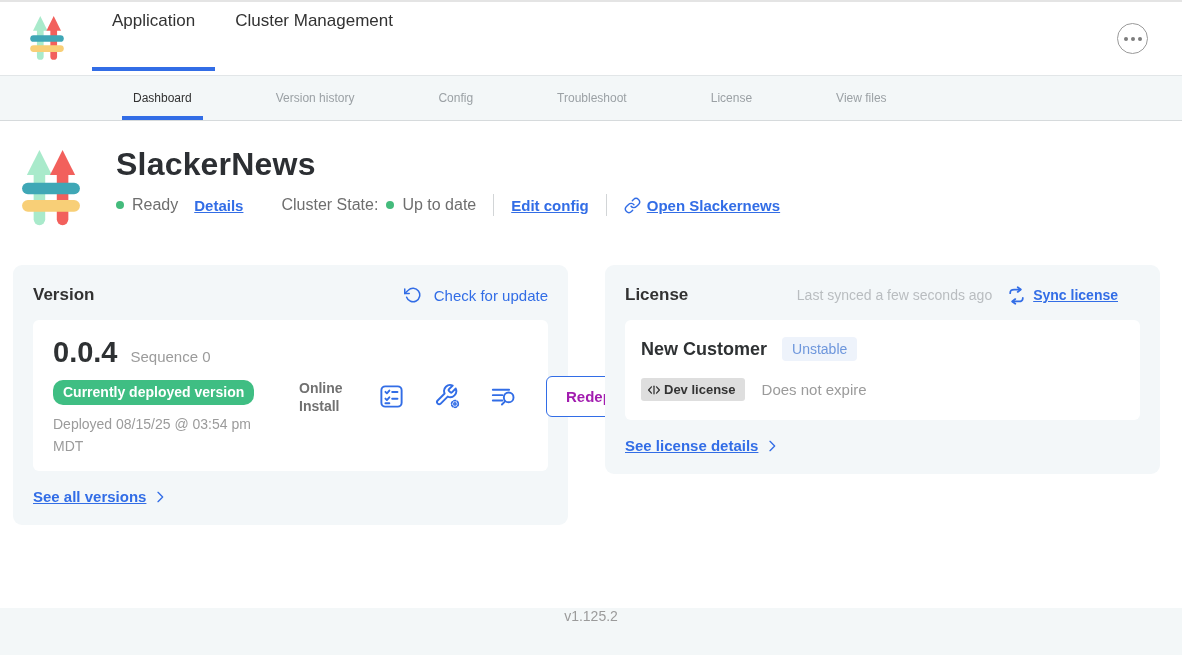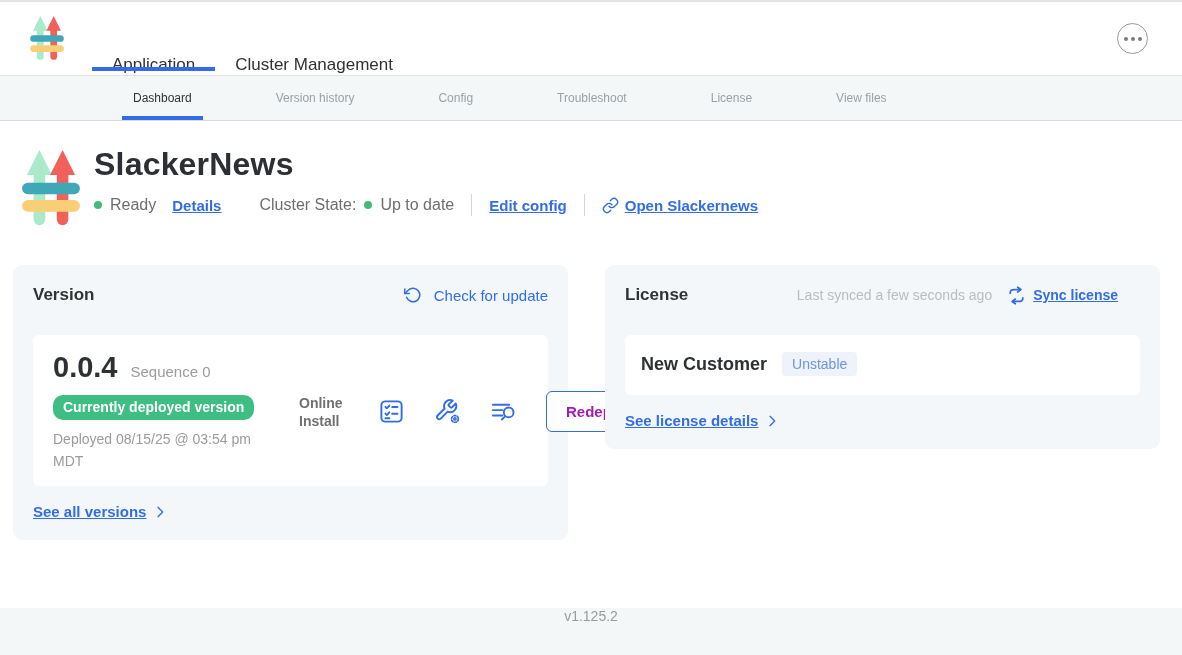--- a/index.html
+++ b/index.html
@@ -3,56 +3,56 @@
 <meta charset="utf-8">
 <style>
   * { margin:0; padding:0; box-sizing:border-box; }
   html,body { width:1182px; height:655px; overflow:hidden; background:#fff;
     font-family:"Liberation Sans","DejaVu Sans",sans-serif; color:#323232; }
   .page { display:flex; flex-direction:column; height:655px; border-top:2px solid #e4e4e4; }
 
   
   .topnav { height:73px; background:#fff; display:flex; align-items:stretch; flex:0 0 auto; }
   .topnav .logo-wrap { display:flex; align-items:center; padding:0 28px 0 30px; }
-  .ptab { display:flex; align-items:flex-end; padding:0 20px; font-size:17px; color:#323232;
+  .ptab { display:flex; align-items:flex-start; padding:9px 20px; font-size:17px; color:#323232;
     position:relative; cursor:pointer; }
   .ptab.active::after { content:""; position:absolute; left:0; right:0; bottom:4px; height:4px;
     background:#326DE6; }
   .topnav-right { margin-left:auto; display:flex; align-items:center; padding-right:34px; }
   .menu-btn { width:31px; height:31px; border:1px solid #9a9a9a; border-radius:50%;
     background:#fff; display:flex; align-items:center; justify-content:center; gap:3px; cursor:pointer; }
   .menu-btn i { width:4px; height:4px; border-radius:50%; background:#7d7d7d; display:block; }
 
   
   .subnav { height:46px; background:#f3f7f8; border-top:1px solid #e2e6e8; border-bottom:1px solid #d6dadc;
     display:flex; align-items:stretch; padding-left:122px; gap:62px; flex:0 0 auto; }
   .stab { display:flex; align-items:center; padding:0 11px; font-size:12px; color:#9ba1a5;
     position:relative; cursor:pointer; white-space:nowrap; }
   .stab.active { color:#323232; }
   .stab.active::after { content:""; position:absolute; left:0; right:0; bottom:0; height:4px; background:#326DE6; }
 
   
   main { flex:1 1 auto; background:#fff; }
   .app-header { display:flex; padding:25px 22px 0 22px; }
   .app-logo { flex:0 0 auto; margin-top:2px; }
-  .app-head-col { margin-left:14px; }
+  .app-head-col { margin-left:36px; }
   .app-title { font-size:32px; font-weight:bold; color:#2c2f33; letter-spacing:.2px; }
   .status-row { display:flex; align-items:center; margin-top:11px; font-size:16px; color:#6e6e6e; }
   .dot { width:8px; height:8px; border-radius:50%; background:#44BB7C; display:inline-block; }
   .status-row .dot { margin-right:8px; }
   a.blue-link { color:#326DE6; text-decoration:underline; font-weight:600; cursor:pointer; }
   .link-sm { font-size:15px; }
   .vdiv { width:1px; height:22px; background:#d2d5d7; margin:0 17px; }
   .sp16 { width:16px; } .sp36 { width:38px; } .sp8 { width:8px; }
   .openlink { display:flex; align-items:center; gap:6px; }
 
   
   .cards { display:flex; align-items:flex-start; gap:37px; padding:36px 22px 0 13px; }
   .card { background:#f3f7f9; border-radius:9px; padding:20px; }
-  .card-head { display:flex; align-items:center; margin-bottom:30px; }
+  .card-head { display:flex; align-items:center; margin-bottom:15px; }
   .card-title { font-size:17px; font-weight:bold; color:#323232; }
   .inner-card { background:#fff; border-radius:6px; }
 
   
   .version-card { width:555px; }
   .check-update { margin-left:auto; display:flex; align-items:center; gap:12px; color:#326DE6;justify-content:space-between; }
   .version-inner { padding:16px 18px 14px 20px; display:flex; }
   .v-left { width:238px; flex:0 0 auto; }
   .v-num-row { display:flex; align-items:baseline; gap:13px; }
   .v-number { font-size:29px; font-weight:bold; color:#2e3133; }
@@ -253,20 +253,31 @@
               <polyline points="10.5 16.5 6.5 19.5 10.5 22.5"></polyline>
             </svg>
             <a class="blue-link">Sync license</a>
           </span>
         </div>
         <div class="inner-card license-inner">
           <div class="cust-row">
             <span class="cust-name">New Customer</span>
             <span class="channel-badge">Unstable</span>
           </div>
+          <div class="lic-row">
+            <span class="devlic-badge">
+              <svg width="14" height="12" viewBox="0 0 22 18" fill="none" stroke="#323232" stroke-width="2" stroke-linecap="round" stroke-linejoin="round">
+                <polyline points="7 4 2.5 9 7 14"></polyline>
+                <polyline points="15 4 19.5 9 15 14"></polyline>
+                <line x1="11" y1="3" x2="11" y2="15"></line>
+              </svg>
+              <span>Dev license</span>
+            </span>
+            <span class="expiry">Does not expire</span>
+          </div>
         </div>
         <div class="see-link">
           <a class="blue-link link-sm">See license details</a>
           <span class="chev">
             <svg class="stroke" width="16" height="16" viewBox="0 0 24 24">
                 <polyline points="9 5 16 12 9 19"></polyline>
               </svg>
           </span>
         </div>
       </section>

